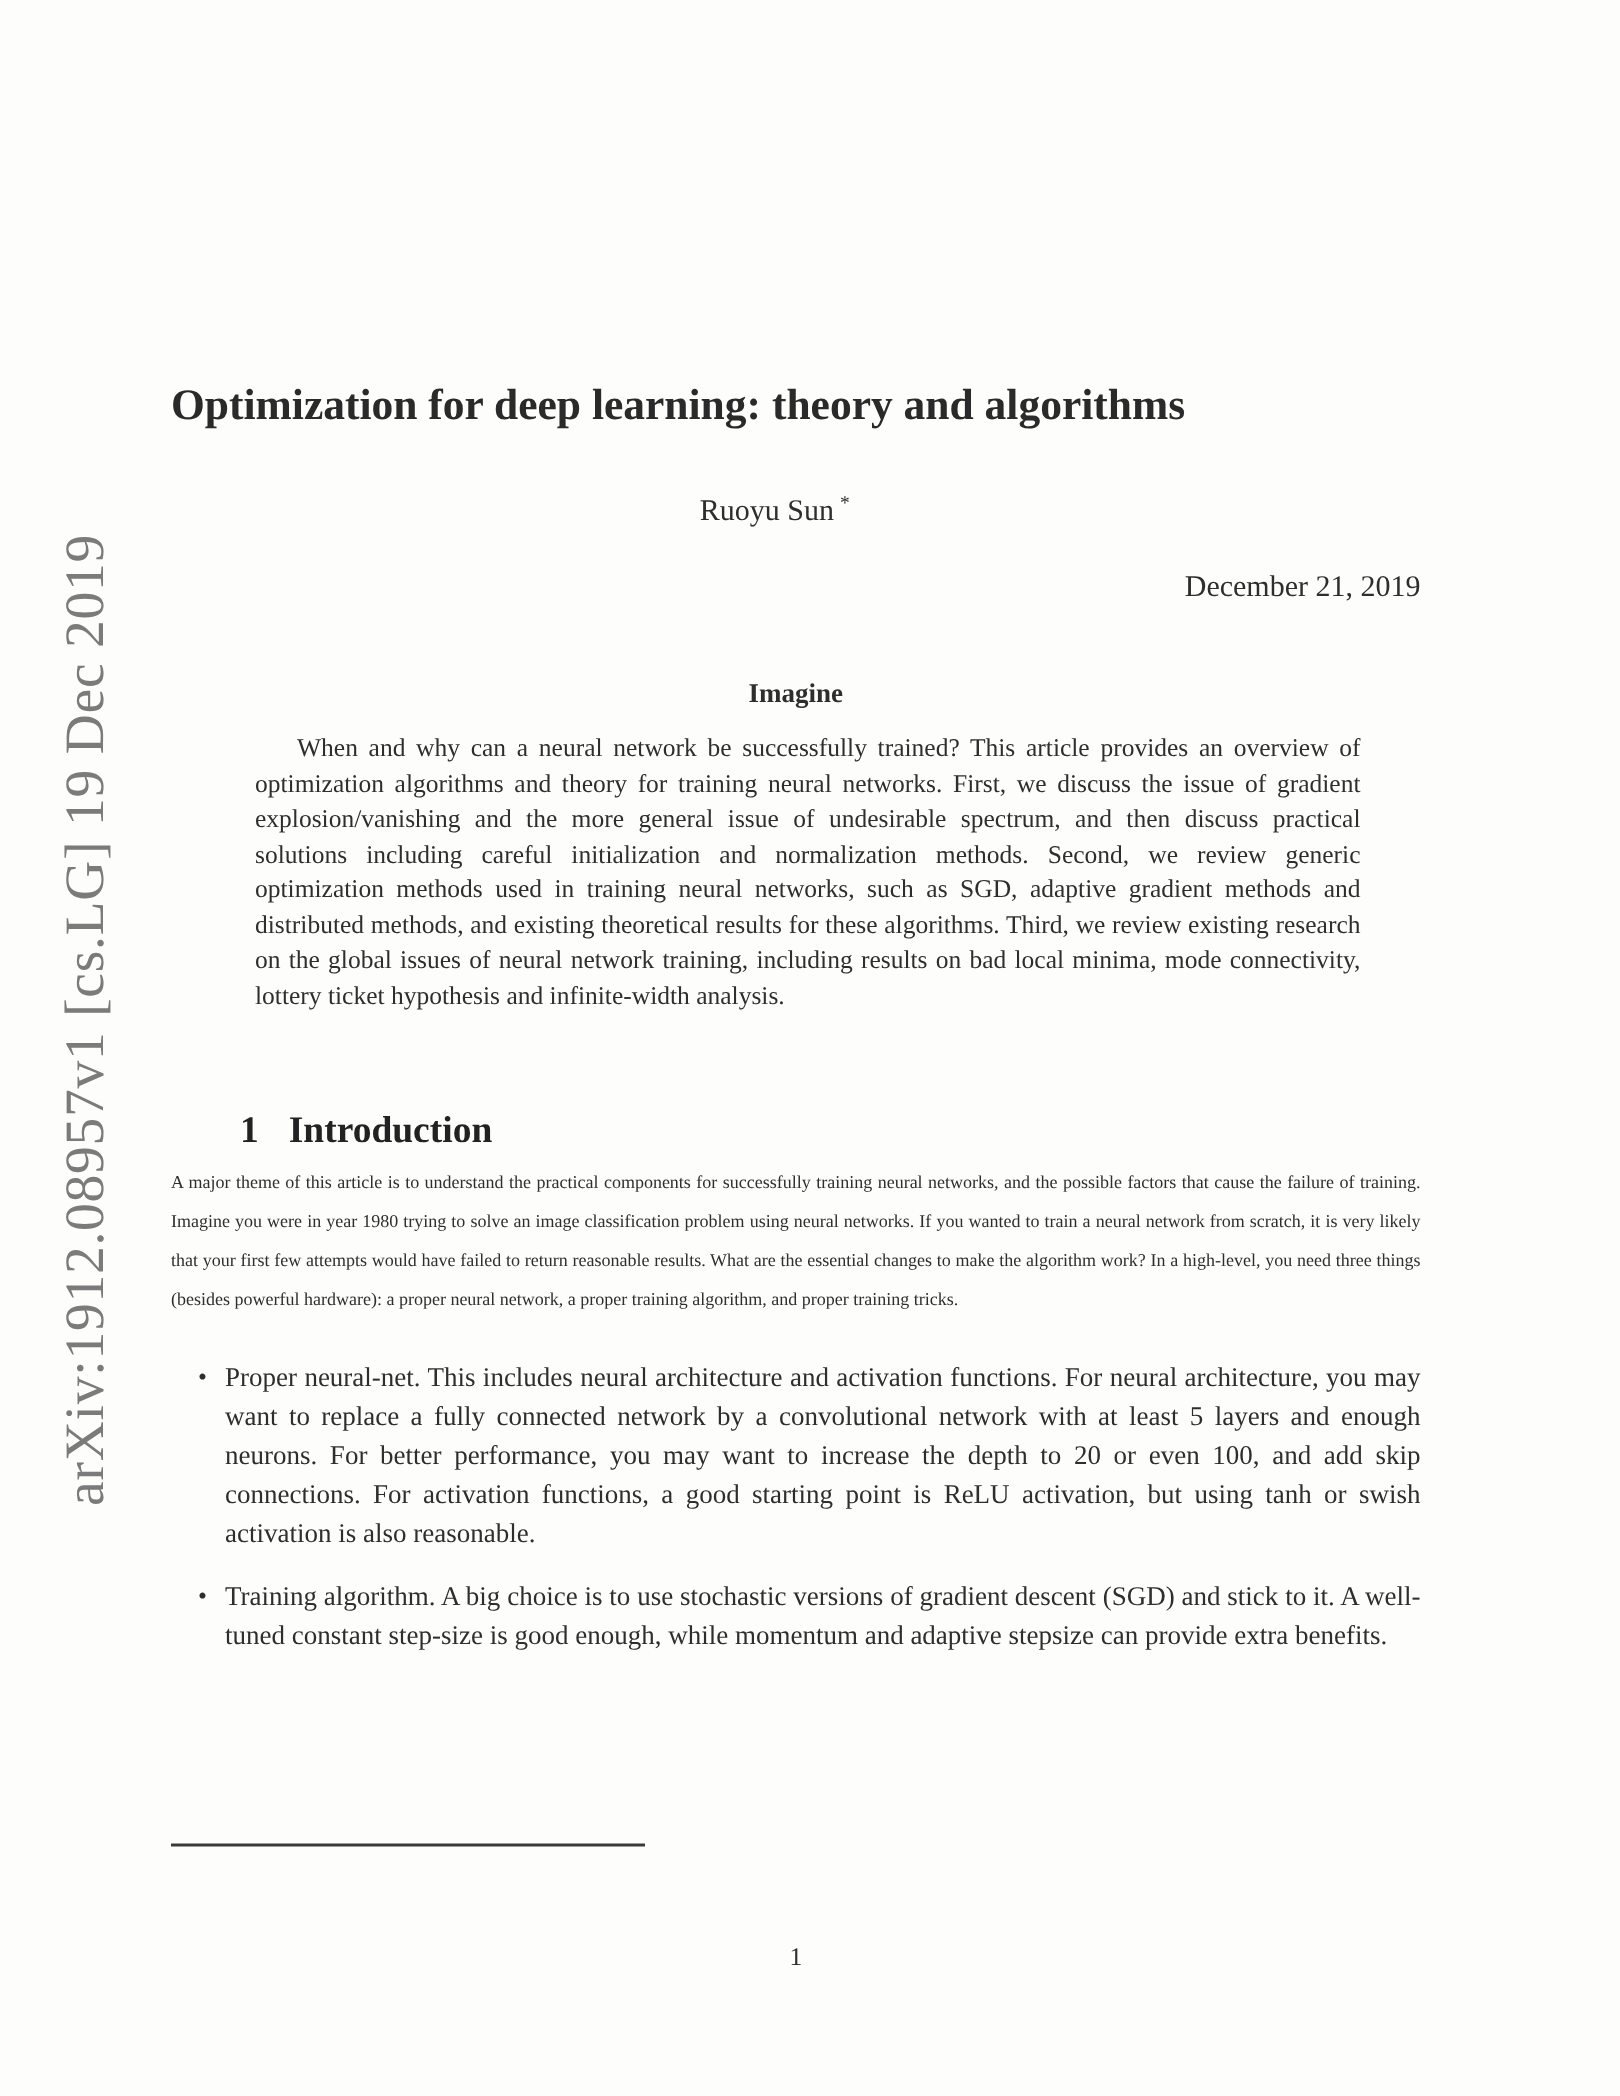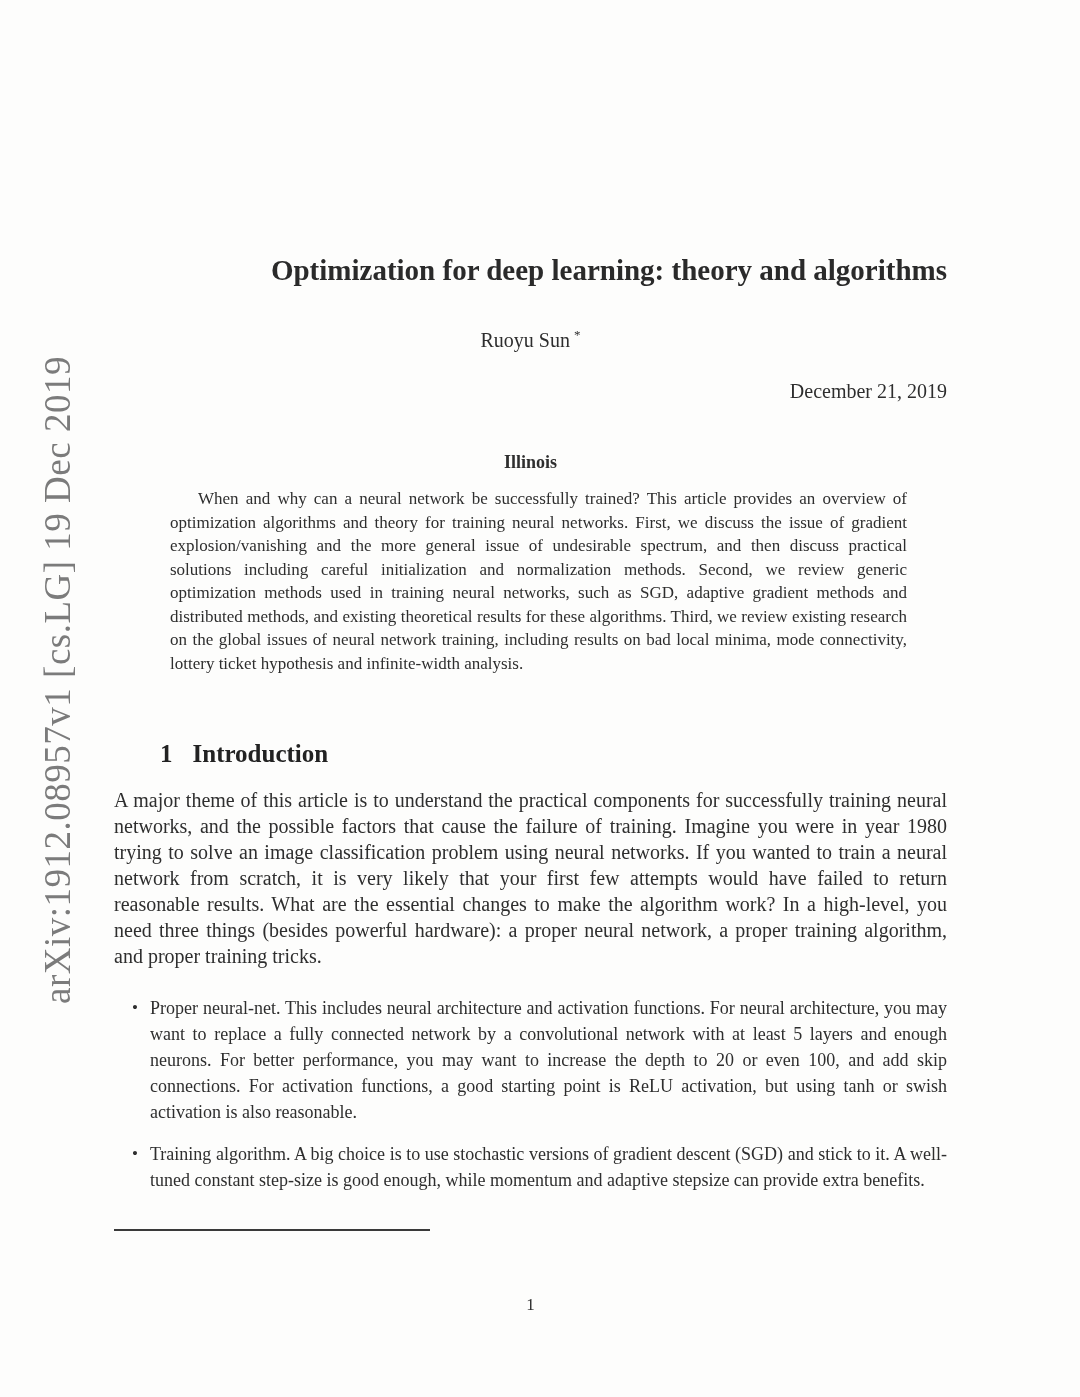--- a/index.html
+++ b/index.html
@@ -22,28 +22,28 @@
     white-space: nowrap;
     font-size: 37px;
     letter-spacing: 0.5px;
     color: #7b7b7b;
   }
   .title {
     position: absolute;
     top: 254px;
     left: 114px;
     width: 833px;
-    text-align: right;
+    text-align: left;
     font-size: 29px;
     color: #2a2a2a;
   }
   .author {
     position: absolute;
     top: 327px;
-    left: 114px;
+    left: 100px;
     width: 833px;
     text-align: center;
     font-size: 20px;
   }
   .author sup { font-size: 13px; margin-left: 4px; }
   .date {
     position: absolute;
     top: 380px;
     left: 114px;
     width: 833px;
@@ -76,22 +76,22 @@
     width: 833px;
   }
   .section-heading {
     font-size: 25px;
     font-weight: bold;
     color: #222;
     margin-left: 46px;
   }
   .section-heading .sec-num { margin-right: 20px; }
   .intro-paragraph {
-    margin-top: 19px;
-    font-size: 20px;
+    margin-top: 7px;
+    font-size: 12px;
     line-height: 26px;
     text-align: justify;
   }
   .bullet-list {
     list-style: none;
     margin-top: 26px;
   }
   .bullet-item {
     position: relative;
     padding-left: 36px;
@@ -140,21 +140,21 @@
 <div class="page">
 
   <div class="watermark">arXiv:1912.08957v1  [cs.LG]  19 Dec 2019</div>
 
   <h1 class="title">Optimization for deep learning: theory and algorithms</h1>
 
   <div class="author"><span>Ruoyu Sun</span><sup>*</sup></div>
 
   <div class="date">December 21, 2019</div>
 
-  <div class="abstract-heading">Illinois</div>
+  <div class="abstract-heading">Imagine</div>
 
   <div class="abstract-body">When and why can a neural network be successfully trained? This article provides an overview of optimization algorithms and theory for training neural networks. First, we discuss the issue of gradient explosion/vanishing and the more general issue of undesirable spectrum, and then discuss practical solutions including careful initialization and normalization methods. Second, we review generic optimization methods used in training neural networks, such as SGD, adaptive gradient methods and distributed methods, and existing theoretical results for these algorithms. Third, we review existing research on the global issues of neural network training, including results on bad local minima, mode connectivity, lottery ticket hypothesis and infinite-width analysis.</div>
 
   <div class="body-column">
 
     <h2 class="section-heading"><span class="sec-num">1</span><span>Introduction</span></h2>
 
     <p class="intro-paragraph">A major theme of this article is to understand the practical components for successfully training neural networks, and the possible factors that cause the failure of training. Imagine you were in year 1980 trying to solve an image classification problem using neural networks. If you wanted to train a neural network from scratch, it is very likely that your first few attempts would have failed to return reasonable results. What are the essential changes to make the algorithm work? In a high-level, you need three things (besides powerful hardware): a proper neural network, a proper training algorithm, and proper training tricks.</p>
 
     <ul class="bullet-list">

